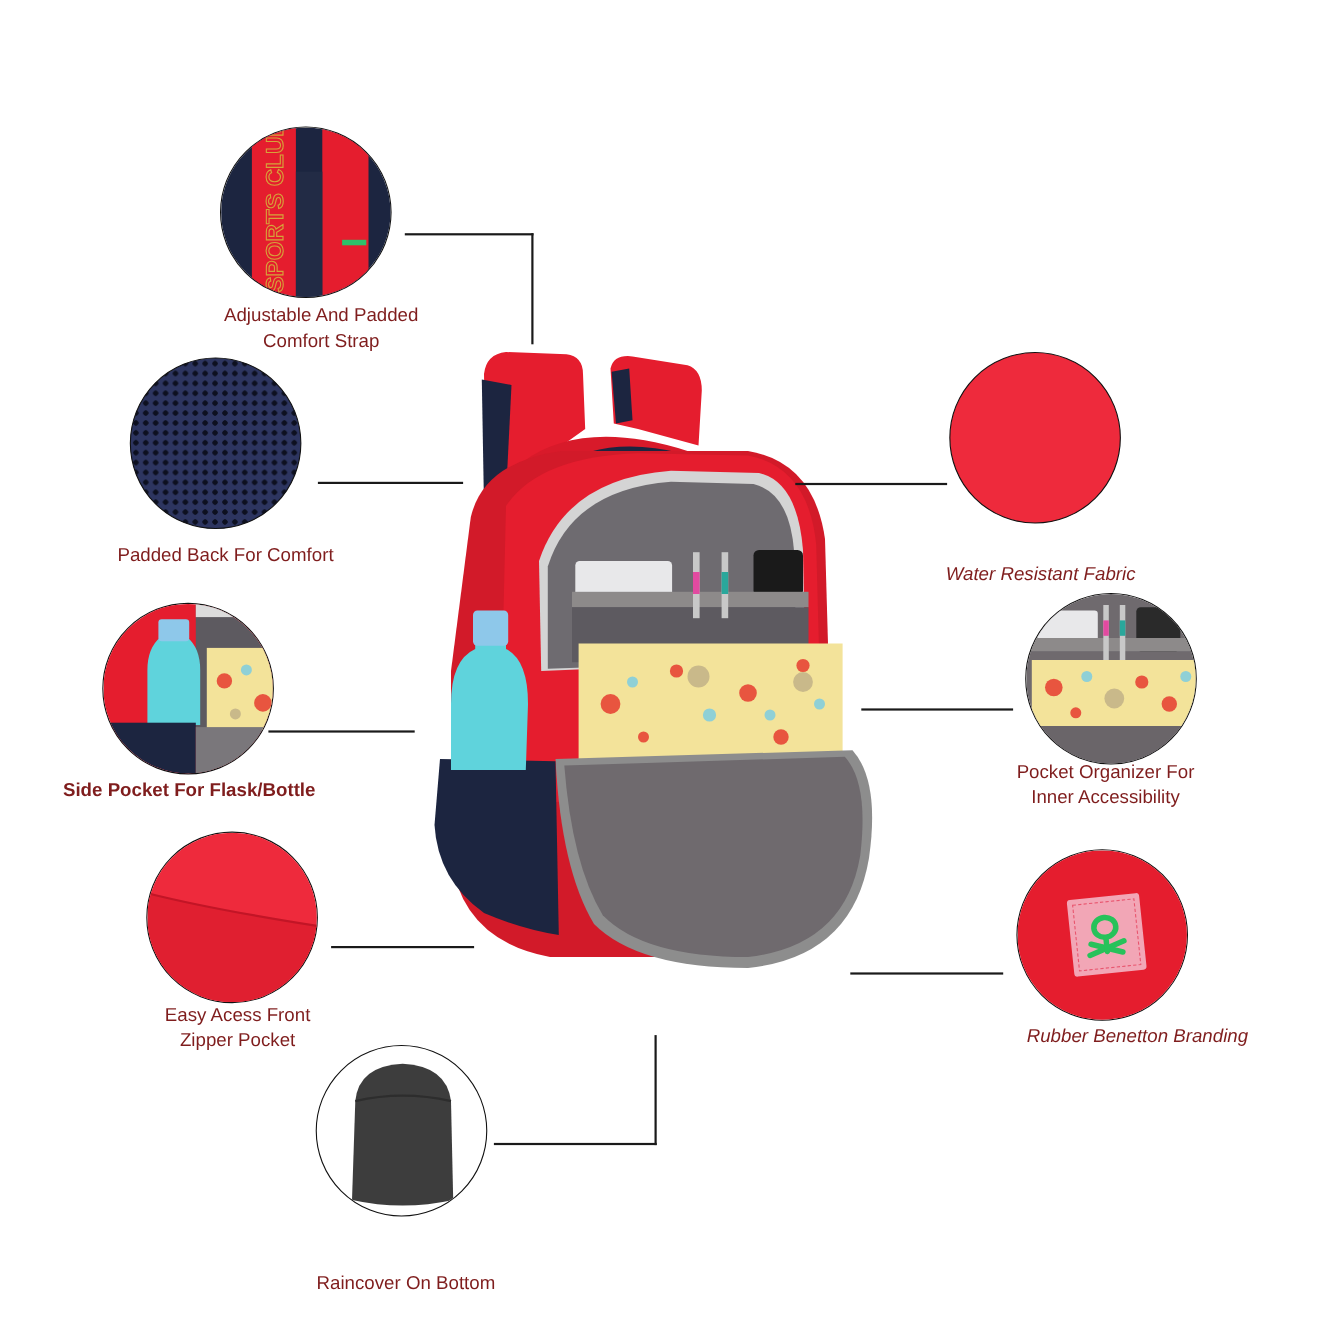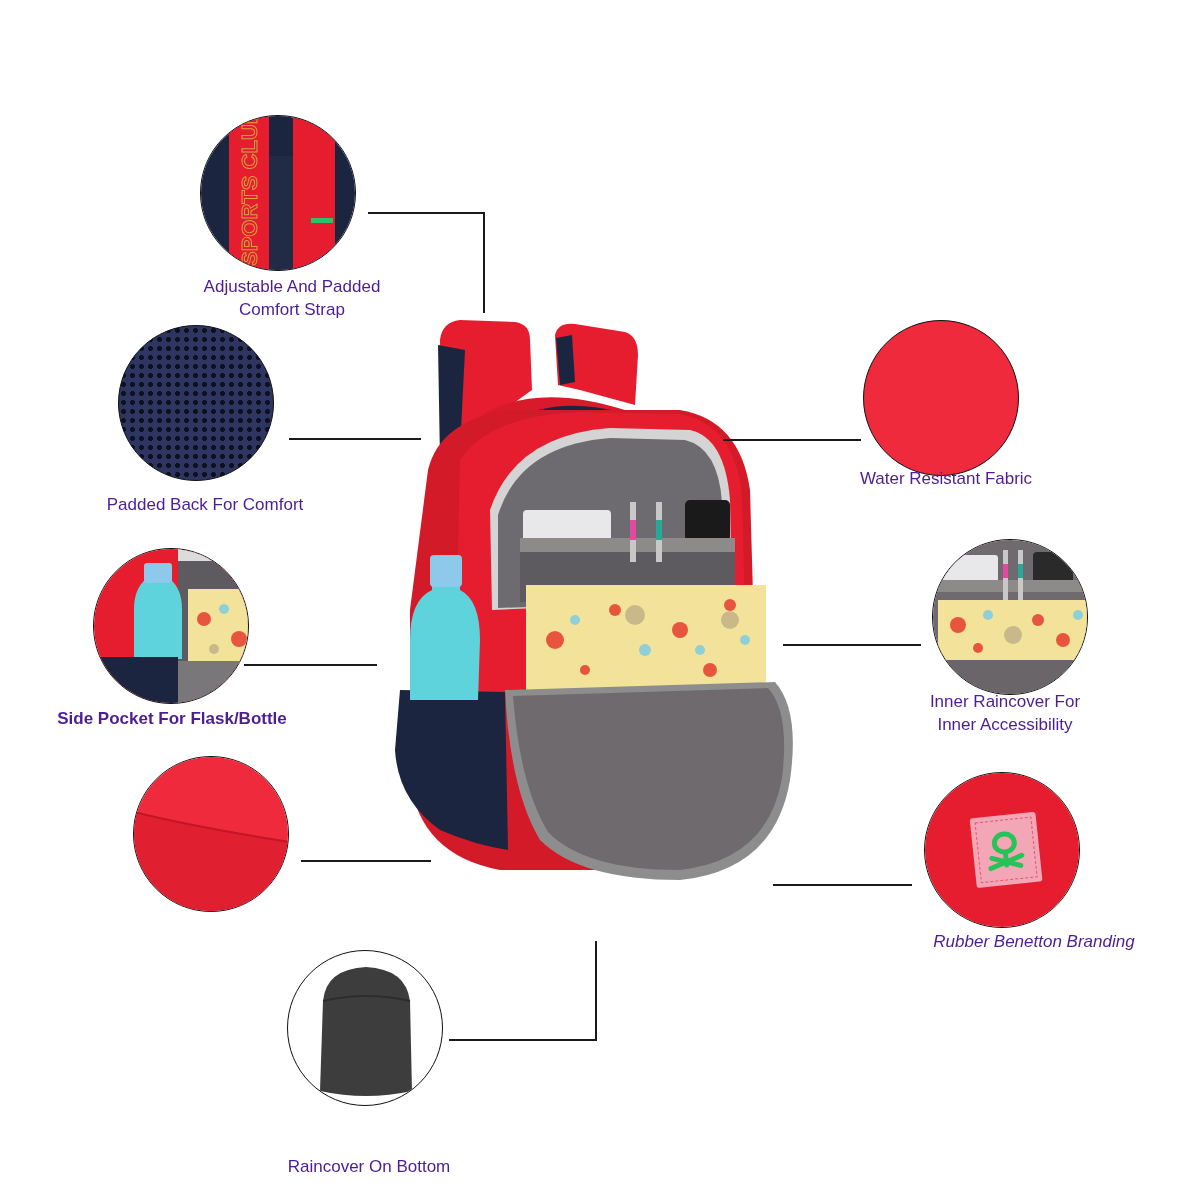--- a/index.html
+++ b/index.html
@@ -1,19 +1,19 @@
 <!DOCTYPE html>
 <html><head>
 <meta charset="utf-8">
 <style>
   html, body { margin: 0; padding: 0; background: #ffffff; }
   body { width: 1200px; height: 1200px; position: relative; overflow: hidden; font-family: "Liberation Sans", sans-serif; }
   .canvas { position: absolute; left: 0; top: 0; width: 1200px; height: 1200px; background: #ffffff; }
   .feature-circle { position: absolute; width: 156px; height: 156px; border-radius: 50%; border: 1.5px solid #111; overflow: hidden; box-sizing: border-box; }
-  .feature-label { position: absolute; text-align: center; color: #4c1d95; font-size: 17px; line-height: 23px; white-space: nowrap; transform: translateX(-50%); }
+  .feature-label { position: absolute; text-align: center; color: #7f1d1d; font-size: 17px; line-height: 23px; white-space: nowrap; transform: translateX(-50%); }
   .hline { position: absolute; height: 2px; background: #1a1a1a; }
   .vline { position: absolute; width: 2px; background: #1a1a1a; }
   svg { display: block; }
 </style>
 </head>
 <body>
 
 <div class="canvas">
 
   <svg style="position:absolute;left:380px;top:310px;" width="420" height="590" viewBox="0 0 420 590">
@@ -128,33 +128,37 @@
     <div>Side Pocket For Flask/Bottle</div>
   </div>
 
   <div class="feature-circle" style="left:133px;top:756px;">
     <svg width="156" height="156" viewBox="0 0 156 156">
       <rect width="156" height="156" fill="#ee2a3c"></rect>
       <path d="M0 55 Q60 70 156 85 L156 156 L0 156 Z" fill="#e01f30"></path>
       <path d="M0 55 Q60 70 156 85" stroke="#c21526" stroke-width="2" fill="none"></path>
     </svg>
   </div>
+  <div class="feature-label" style="left:216px;top:911px;">
+    <div>Easy Acess Front</div>
+    <div>Zipper Pocket</div>
+  </div>
 
   <div class="feature-circle" style="left:287px;top:950px;background:#ffffff;">
     <svg width="156" height="156" viewBox="0 0 156 156">
       <path d="M35 50 Q38 18 78 16 Q118 18 122 50 L124 140 Q78 150 32 140 Z" fill="#3d3d3d"></path>
       <path d="M35 50 Q78 40 122 50" stroke="#2d2d2d" stroke-width="2" fill="none"></path>
     </svg>
   </div>
   <div class="feature-label" style="left:369px;top:1112px;margin-top:43px;">
     <div>Raincover On Bottom</div>
   </div>
 
   <div class="feature-circle" style="left:863px;top:320px;background:#ee2a3c;"></div>
-  <div class="feature-label" style="left:946px;top:467px;">
+  <div class="feature-label" style="left:946px;top:510px;font-style:italic;">
     <div>Water Resistant Fabric</div>
   </div>
 
   <div class="feature-circle" style="left:932px;top:539px;">
     <svg width="156" height="156" viewBox="0 0 156 156">
       <rect width="156" height="156" fill="#6f6a6e"></rect>
       <rect x="10" y="15" width="55" height="30" rx="3" fill="#e8e8ea"></rect>
       <rect x="100" y="12" width="40" height="40" rx="4" fill="#2a2a2a"></rect>
       <rect x="0" y="40" width="156" height="12" fill="#8d8a8a"></rect>
       <rect x="70" y="10" width="5" height="55" fill="#c8c8c8"></rect>
@@ -166,21 +170,21 @@
         <circle cx="55" cy="75" r="5" fill="#8fd0d6"></circle>
         <circle cx="80" cy="95" r="9" fill="#c9b98a"></circle>
         <circle cx="105" cy="80" r="6" fill="#e8553f"></circle>
         <circle cx="130" cy="100" r="7" fill="#e8553f"></circle>
         <circle cx="145" cy="75" r="5" fill="#8fd0d6"></circle>
         <circle cx="45" cy="108" r="5" fill="#e8553f"></circle>
       <rect x="0" y="120" width="156" height="36" fill="#6a6569"></rect>
     </svg>
   </div>
   <div class="feature-label" style="left:1005px;top:690px;">
-    <div>Inner Raincover For</div>
+    <div>Pocket Organizer For</div>
     <div>Inner Accessibility</div>
   </div>
 
   <div class="feature-circle" style="left:924px;top:772px;">
     <svg width="156" height="156" viewBox="0 0 156 156">
       <rect width="156" height="156" fill="#e51d2e"></rect>
       <g transform="rotate(-6 80 76)">
         <rect x="48" y="42" width="66" height="70" rx="3" fill="#f2a6b6"></rect>
         <rect x="53" y="47" width="56" height="60" fill="none" stroke="#e8556e" stroke-width="1" stroke-dasharray="3 2"></rect>
         <g stroke="#27c25a" stroke-width="5" fill="none" stroke-linecap="round">

